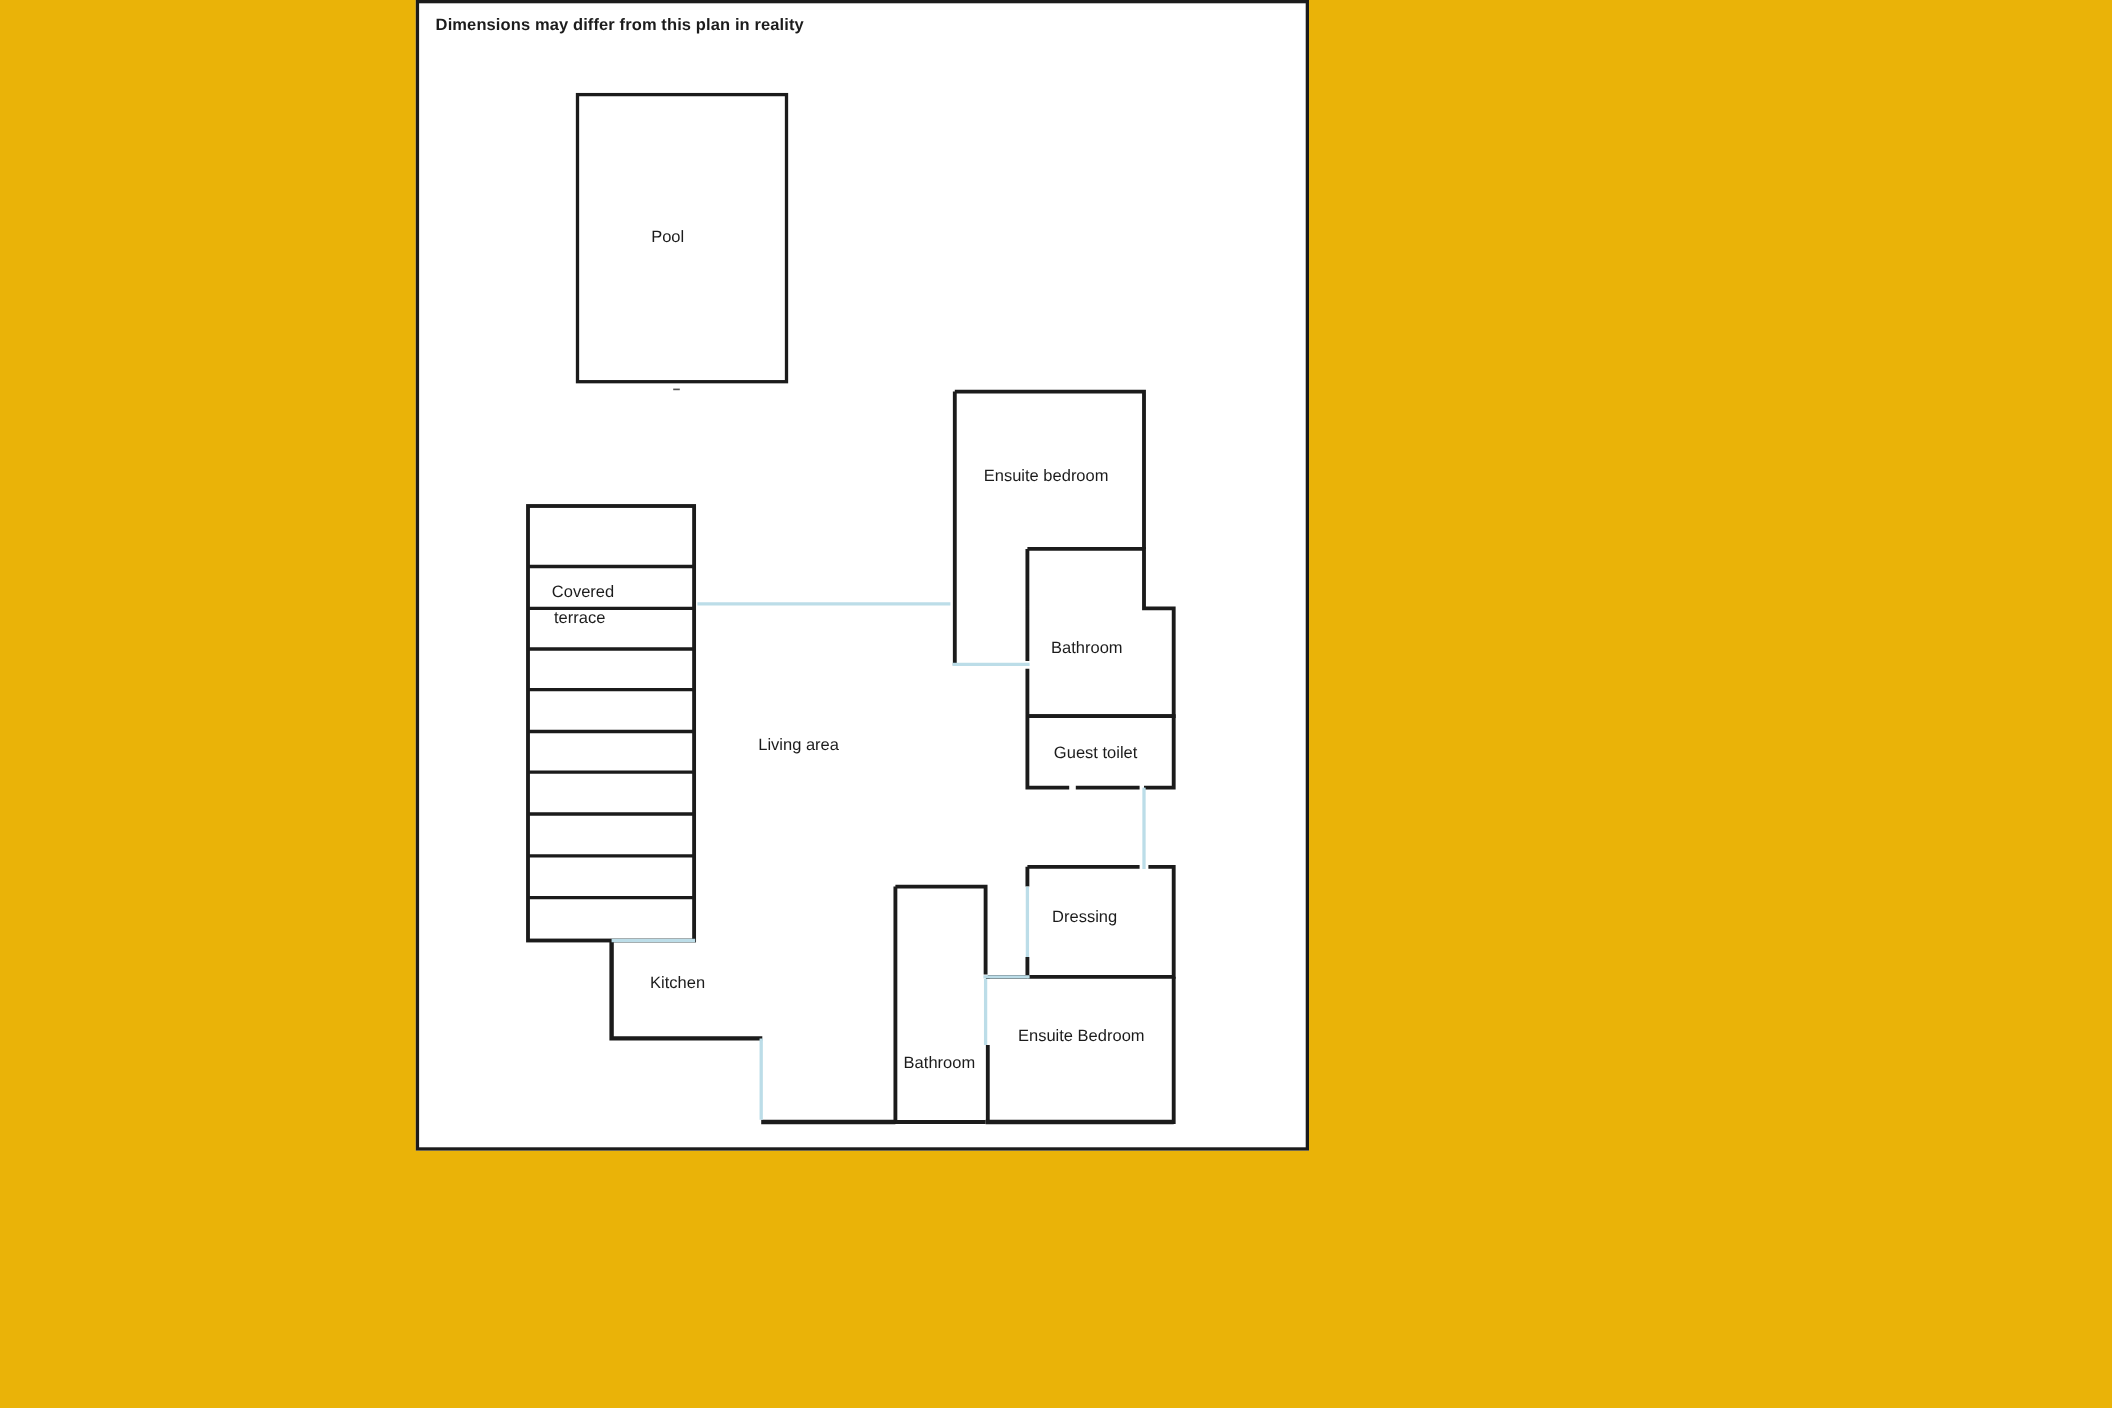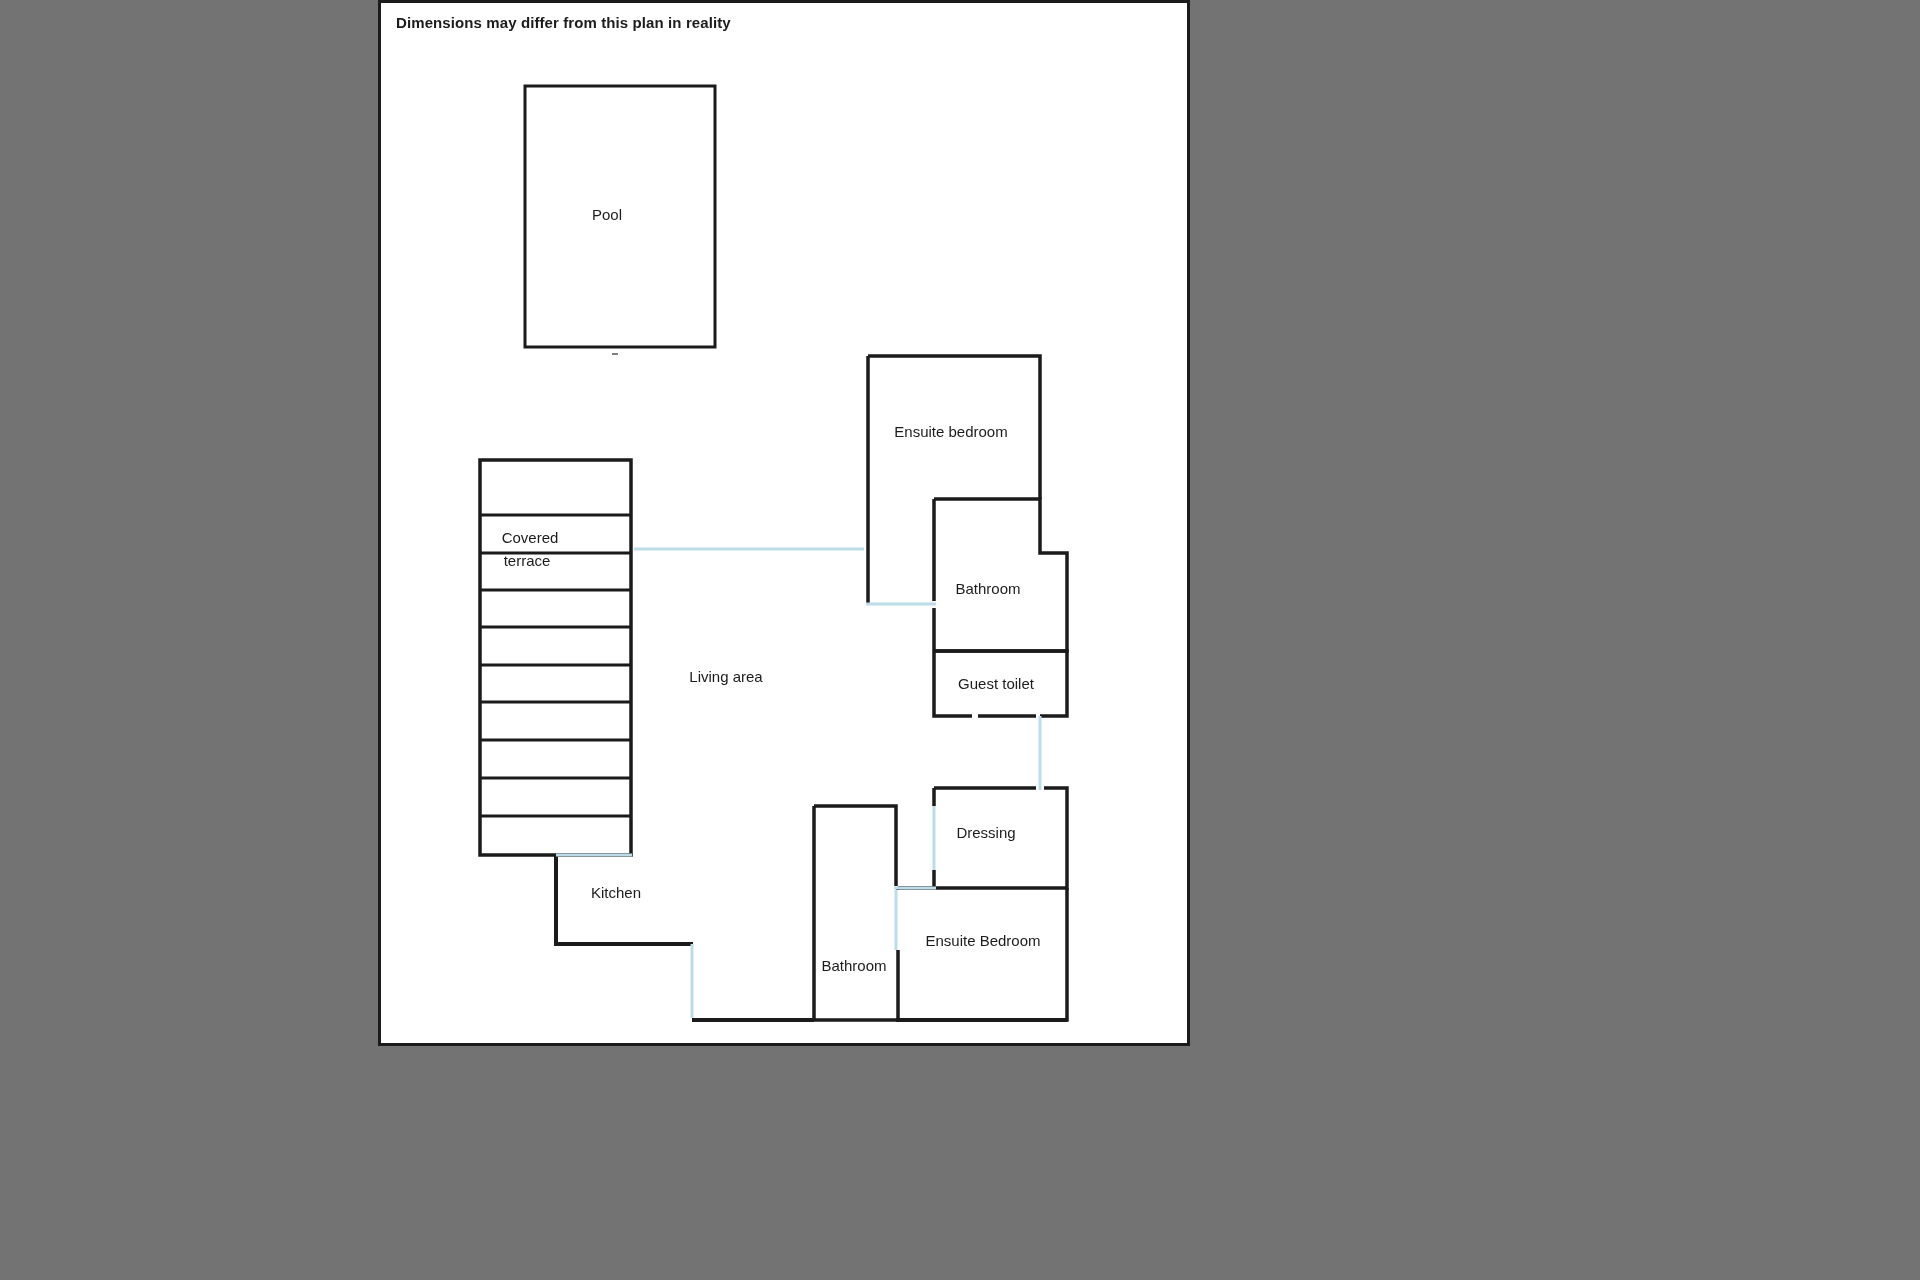--- a/index.html
+++ b/index.html
@@ -6,21 +6,21 @@
   html, body {
     margin: 0;
     padding: 0;
     background: #ffffff;
     font-family: "Liberation Sans", sans-serif;
   }
   #page {
     position: relative;
     width: 1920px;
     height: 1280px;
-    background: #737373;
+    background: #eab308;
     overflow: hidden;
   }
   #plan-frame {
     position: absolute;
     left: 378px;
     top: 0px;
     width: 812px;
     height: 1046px;
     border: 3px solid #1b1b1b;
     box-sizing: border-box;

